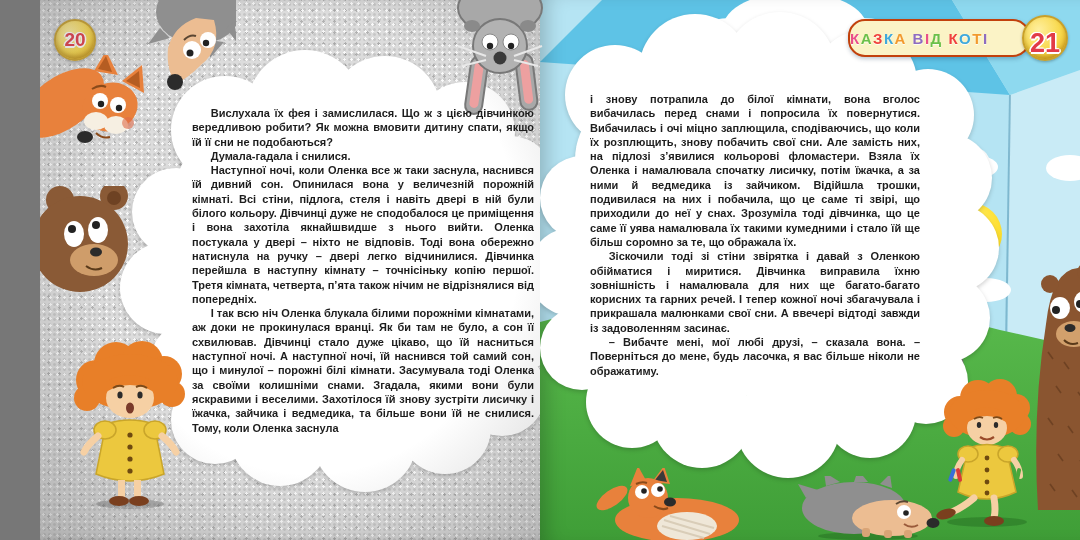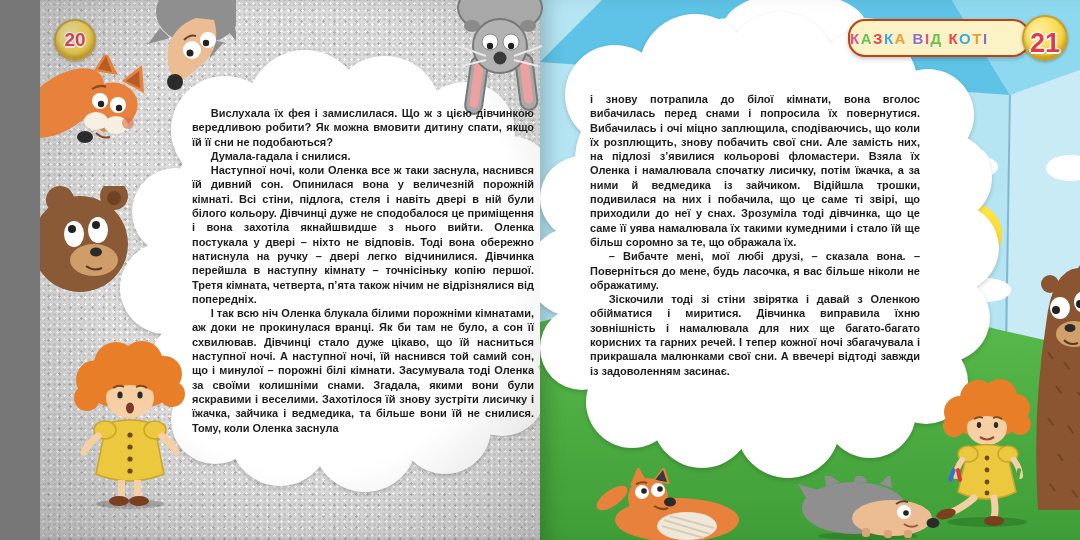--- a/index.html
+++ b/index.html
@@ -411,22 +411,22 @@
           <circle cx="162" cy="418" r="50"></circle>
           <circle cx="92" cy="402" r="46"></circle>
         <circle cx="42" cy="348" r="42"></circle>
           <circle cx="32" cy="272" r="44"></circle>
           <circle cx="42" cy="198" r="42"></circle>
       </g>
     </svg>
 
     <div class="page-text text-right">
       <p class="no-indent">і знову потрапила до білої кімнати, вона вголос вибачилась перед снами і попросила їх повернутися. Вибачилась і очі міцно заплющила, сподіваючись, що коли їх розплющить, знову побачить свої сни. Але замість них, на підлозі з’явилися кольорові фломастери. Взяла їх Оленка і намалювала спочатку лисичку, потім їжачка, а за ними й ведмедика із зайчиком. Відійшла трошки, подивилася на них і побачила, що це саме ті звірі, що приходили до неї у снах. Зрозуміла тоді дівчинка, що це саме її уява намалювала їх такими кумедними і стало їй ще більш соромно за те, що ображала їх.</p>
+      <p>Зіскочили тоді зі стіни звірятка і давай з Оленкою обійматися і миритися. Дівчинка виправила їхню зовнішність і намалювала для них ще багато-багато корисних та гарних речей. І тепер кожної ночі збагачувала і прикрашала малюнками свої сни. А ввечері відтоді завжди із задоволенням засинає.</p>
       <p>– Вибачте мені, мої любі друзі, – сказала вона. – Поверніться до мене, будь ласочка, я вас більше ніколи не ображатиму.</p>
-      <p>Зіскочили тоді зі стіни звірятка і давай з Оленкою обійматися і миритися. Дівчинка виправила їхню зовнішність і намалювала для них ще багато-багато корисних та гарних речей. І тепер кожної ночі збагачувала і прикрашала малюнками свої сни. А ввечері відтоді завжди із задоволенням засинає.</p>
     </div>
 
     <div class="header-pill">
       <div class="title-letters"><span style="color: rgb(233, 79, 138);">К</span><span style="color: rgb(108, 192, 74);">А</span><span style="color: rgb(240, 65, 61);">З</span><span style="color: rgb(63, 169, 220);">К</span><span style="color: rgb(242, 154, 46);">А</span><span> </span><span style="color: rgb(142, 108, 192);">В</span><span style="color: rgb(233, 79, 138);">І</span><span style="color: rgb(108, 192, 74);">Д</span><span> </span><span style="color: rgb(240, 65, 61);">К</span><span style="color: rgb(63, 169, 220);">О</span><span style="color: rgb(242, 154, 46);">Т</span><span style="color: rgb(142, 108, 192);">І</span></div>
     </div>
     <div class="badge badge-21">
       <span>21</span>
     </div>
   </section>
 </div>

